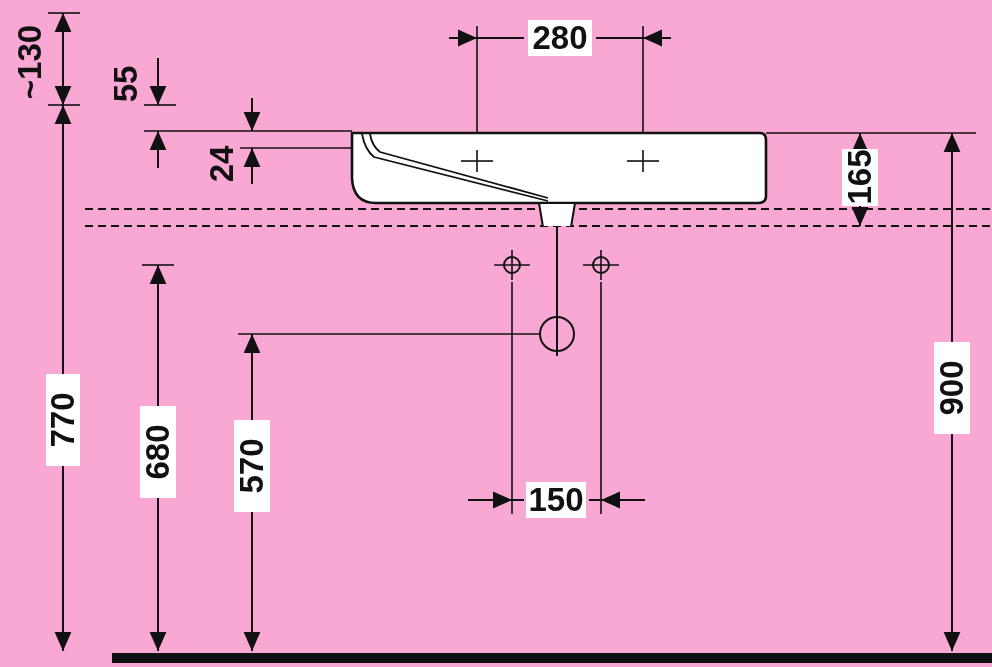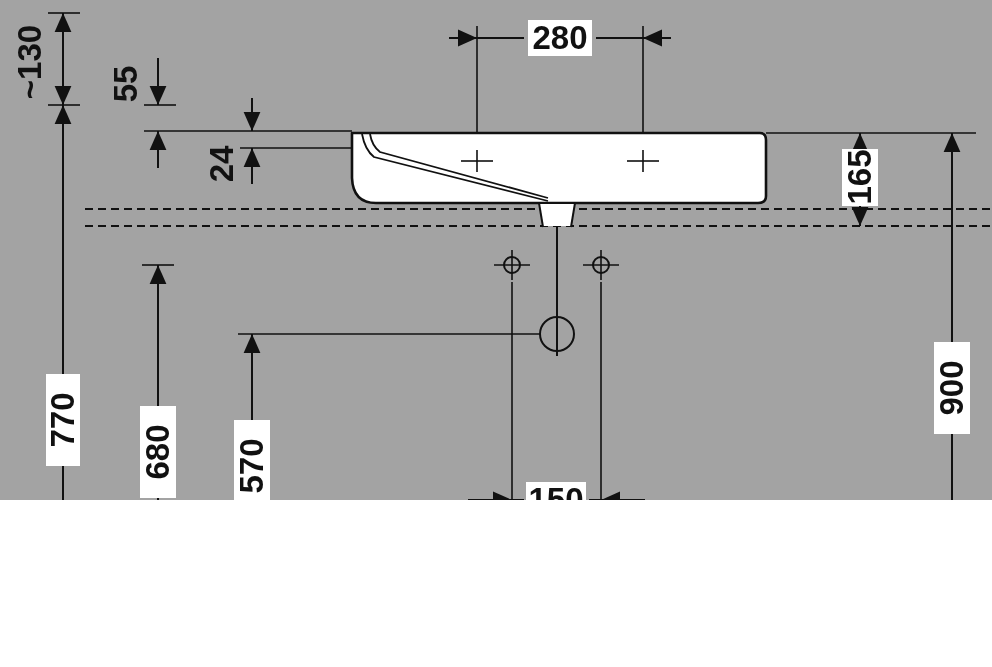--- a/index.html
+++ b/index.html
@@ -1,16 +1,16 @@
 <!DOCTYPE html>
 <html><head>
 <meta charset="utf-8">
 <style>
   html,body{margin:0;padding:0;background:#ffffff;}
-  .stage{position:relative;width:992px;height:500px;background:#a3a3a3;overflow:hidden;}
+  .stage{position:relative;width:992px;height:667px;background:#f9a8d4;overflow:hidden;}
   svg{display:block;}
   .obj{stroke:#111;stroke-width:2.6;fill:none;stroke-linejoin:round;stroke-linecap:round;}
   .obj2{stroke:#111;stroke-width:2;fill:none;}
   .thin{stroke:#111;stroke-width:1.6;fill:none;}
   .inner{stroke:#111;stroke-width:1.8;fill:none;}
   .dim{stroke:#111;stroke-width:2;fill:none;}
   .dash{stroke:#111;stroke-width:1.8;fill:none;stroke-dasharray:8 5;}
   .gap{fill:#ffffff;stroke:none;}
   .whitefill{fill:#ffffff;stroke:none;}
   .lbl{font-family:"Liberation Sans",sans-serif;font-weight:bold;font-size:33px;fill:#111;}

